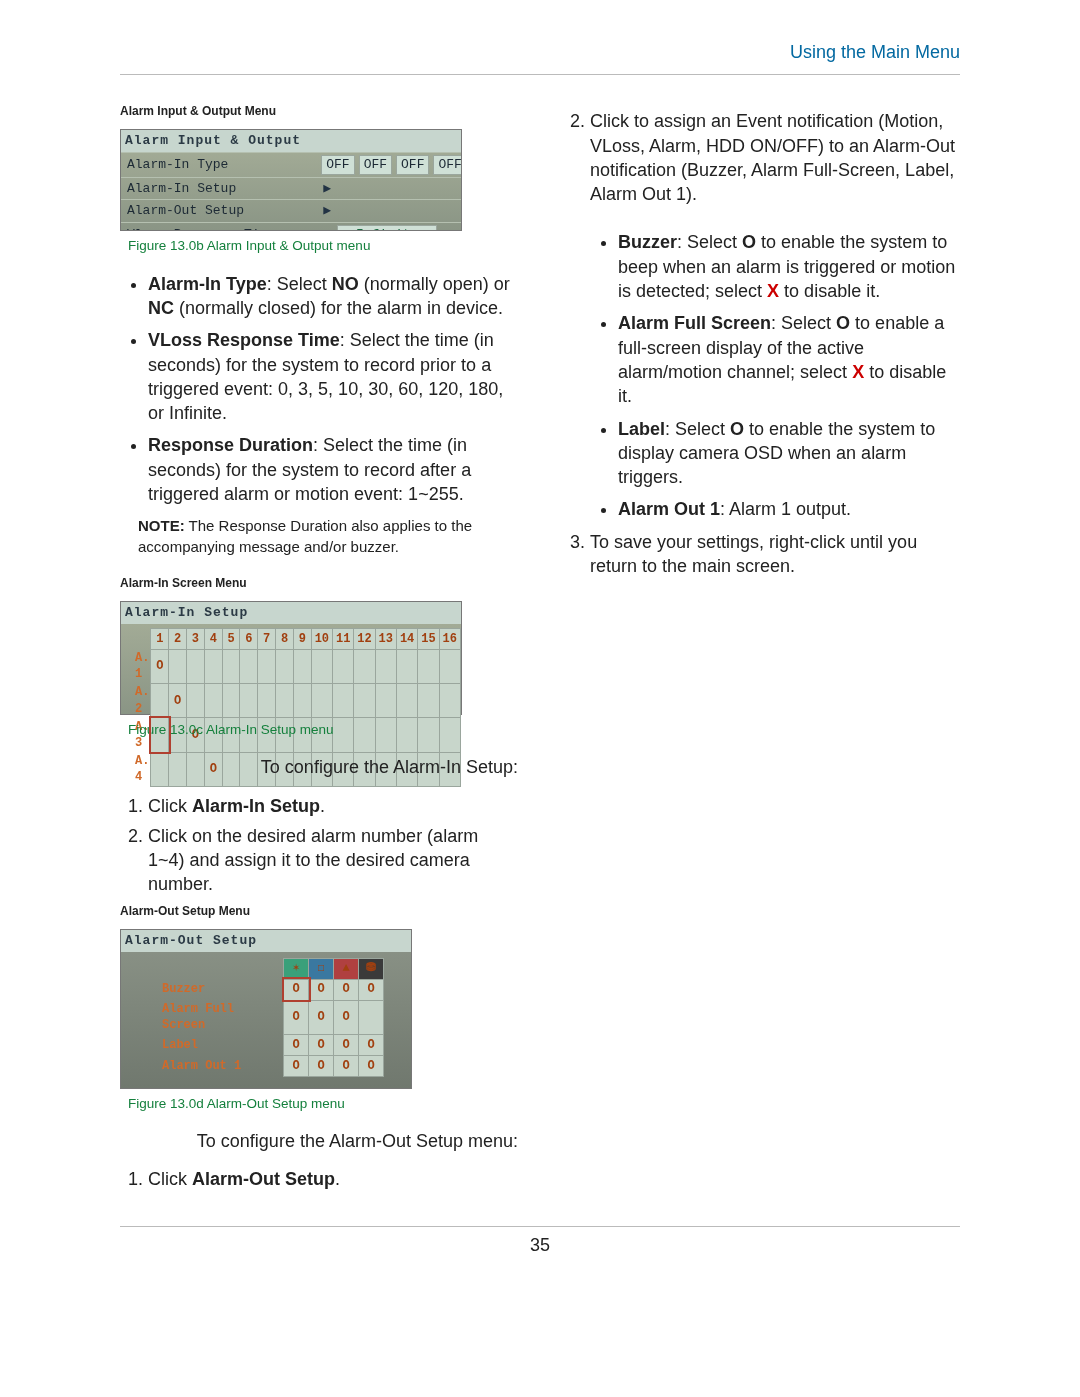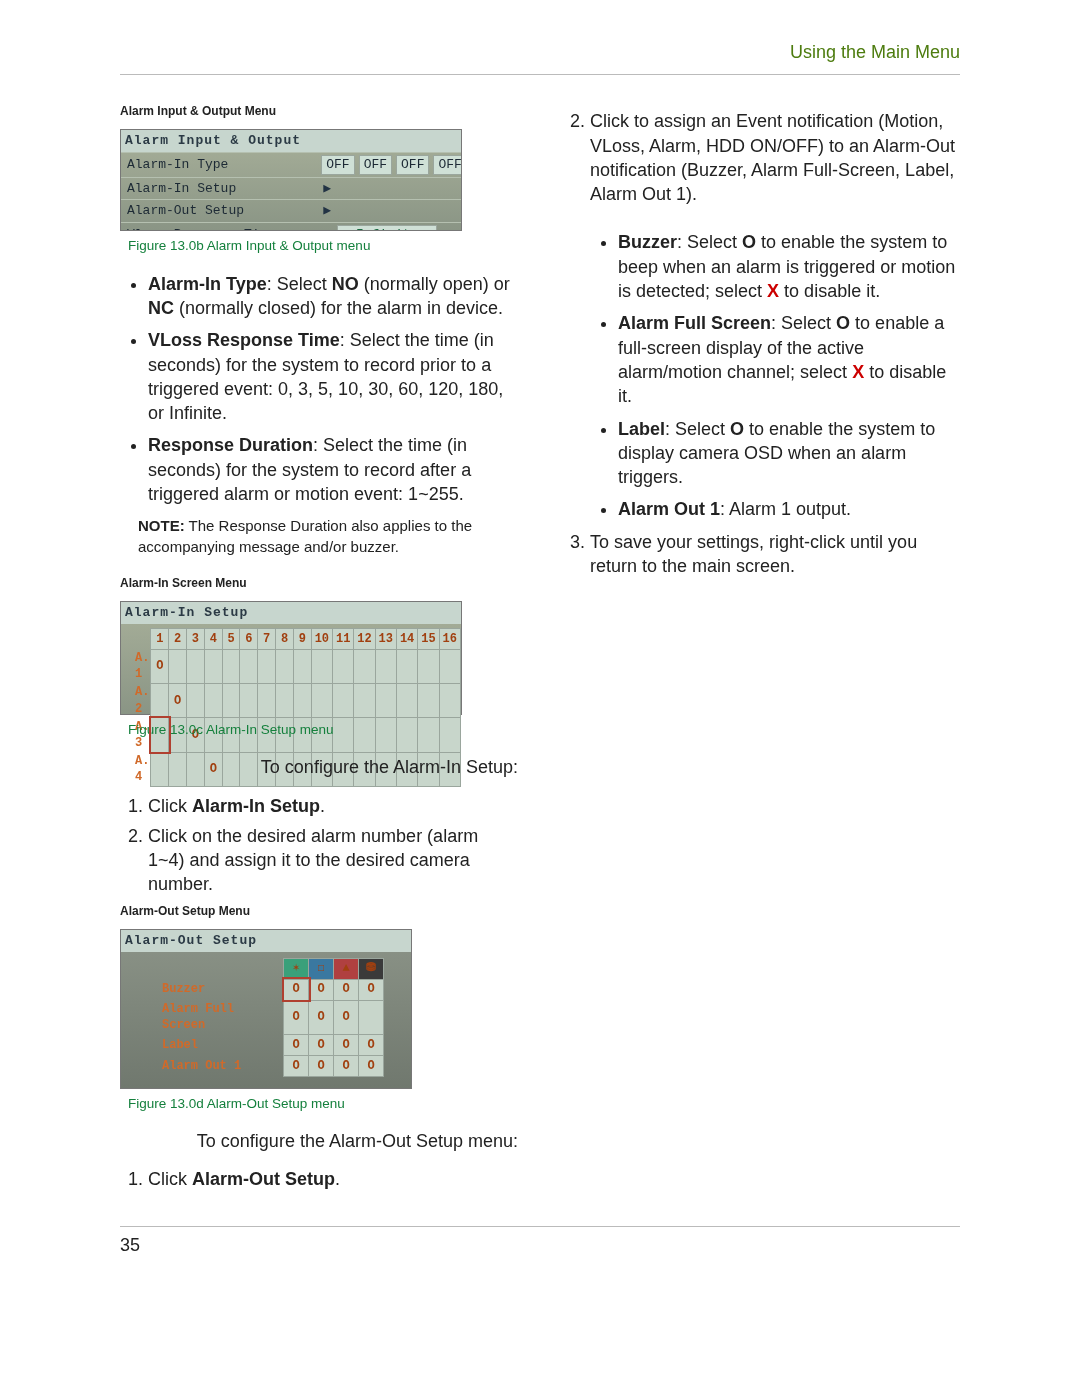--- a/index.html
+++ b/index.html
@@ -15,21 +15,21 @@
     width: 1080px;
     margin: 0 auto;
     padding: 40px 120px 40px 120px;
     box-sizing: border-box;
     position: relative;
     min-height: 1397px;
   }
   .header-line {
     text-align: right;
     font-size: 18px;
-    color: #4d7c0f;
+    color: #0369a1;
     padding-bottom: 6px;
   }
   hr.rule {
     border: none;
     border-top: 1px solid #bbb;
     margin: 4px 0 28px 0;
   }
   hr.bottom-rule {
     border: none;
     border-top: 1px solid #bbb;
@@ -144,21 +144,21 @@
     color:#d06a2a;
     background:transparent;
     border:none;
     padding-left:14px;
     width:auto;
   }
   .matrix-row td.sel {
     outline:2px solid #b04030;
   }
   .pagenum {
-    text-align:left;
+    text-align:center;
     font-size:18px;
   }
 </style>
 </head>
 <body>
 
 <div class="page">
 
   <div class="header-line">Using the Main Menu</div>
   <hr class="rule">

